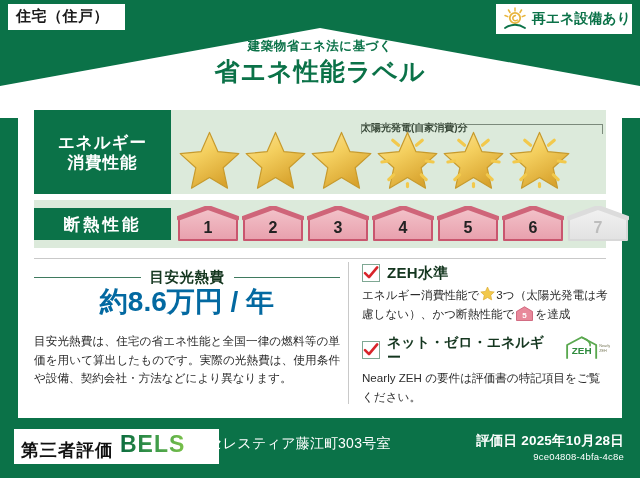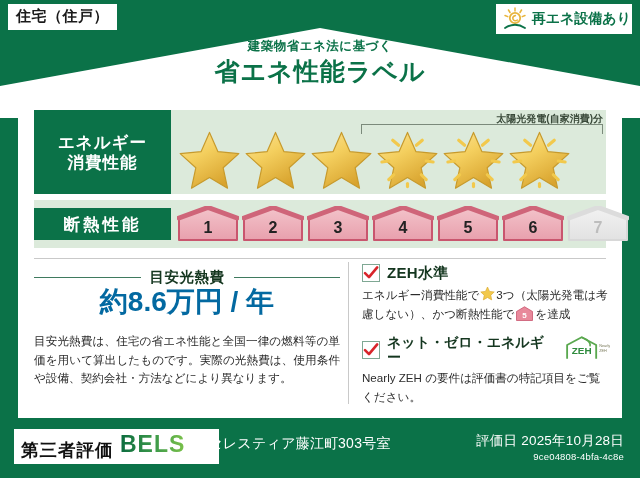--- a/index.html
+++ b/index.html
@@ -53,21 +53,21 @@
     line-height: 1.25;
     margin-top: 2px;
   }
   .tag-dwelling {
     position: absolute;
     left: 8px; top: 4px;
     background: #ffffff;
     color: #1a1a1a;
     font-size: 15px;
     font-weight: bold;
-    padding: 4px 8px 5px 8px;
+    padding: 4px 16px 5px 8px;
     letter-spacing: 0.5px;
     z-index: 6;
     line-height: 1.1;
   }
   .tag-renew {
     position: absolute;
     right: 8px; top: 4px;
     background: #ffffff;
     padding: 3px 1px 3px 6px;
     display: flex;
@@ -139,23 +139,23 @@
     position: absolute;
     left: 190px; top: 14px;
     width: 242px;
     height: 10px;
     border: 1.6px solid #7b8a7b;
     border-bottom: none;
     box-sizing: border-box;
   }
   .solar-bracket-label {
     position: absolute;
-    left: 190px; top: 2px;
+    left: 190px; top: 11px;
     width: 242px;
-    text-align: right;
+    text-align: left;
     font-size: 10px;
     font-weight: bold;
     color: #3a4a3a;
     letter-spacing: 0px;
     white-space: nowrap;
   }
 
   .houses-row {
     position: absolute;
     left: 6px; top: 6px;
@@ -313,21 +313,21 @@
     font-size: 14px;
     color: #ffffff;
     letter-spacing: 0.3px;
     white-space: nowrap;
   }
   .footer-date {
     position: absolute;
     right: 16px; top: 8px;
     font-size: 13.5px;
     color: #ffffff;
-    font-weight: normal;
+    font-weight: bold;
     letter-spacing: 0.2px;
     white-space: nowrap;
   }
   .footer-id {
     position: absolute;
     right: 16px; top: 27px;
     font-size: 9.5px;
     color: #ffffff;
     letter-spacing: 0.2px;
     white-space: nowrap;

